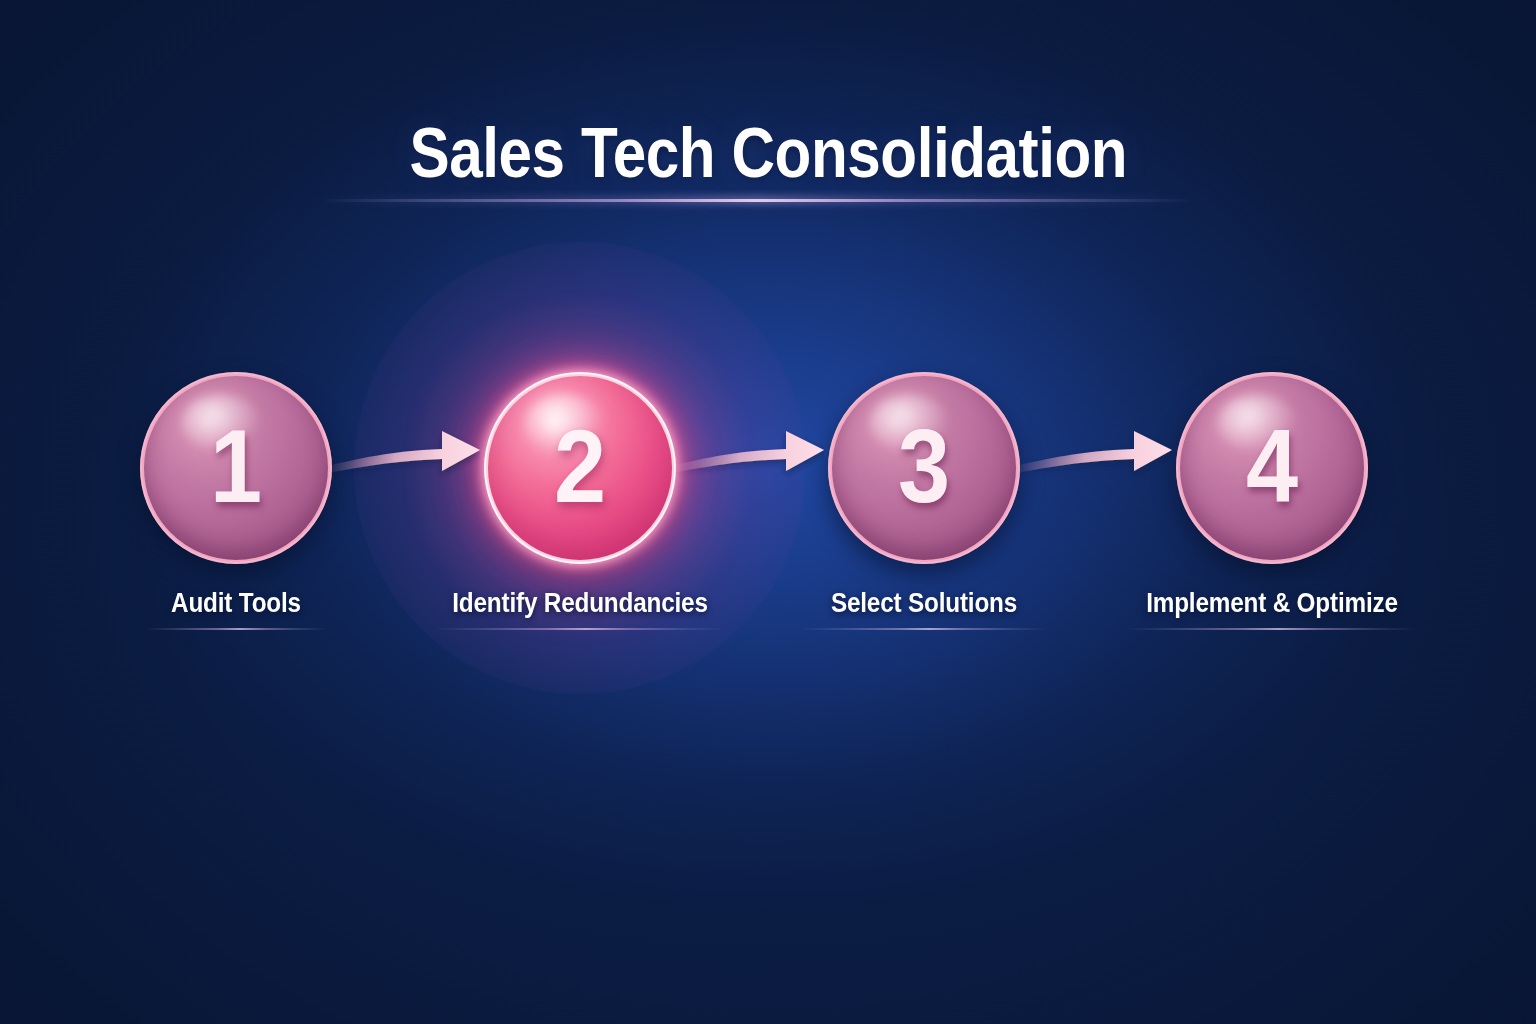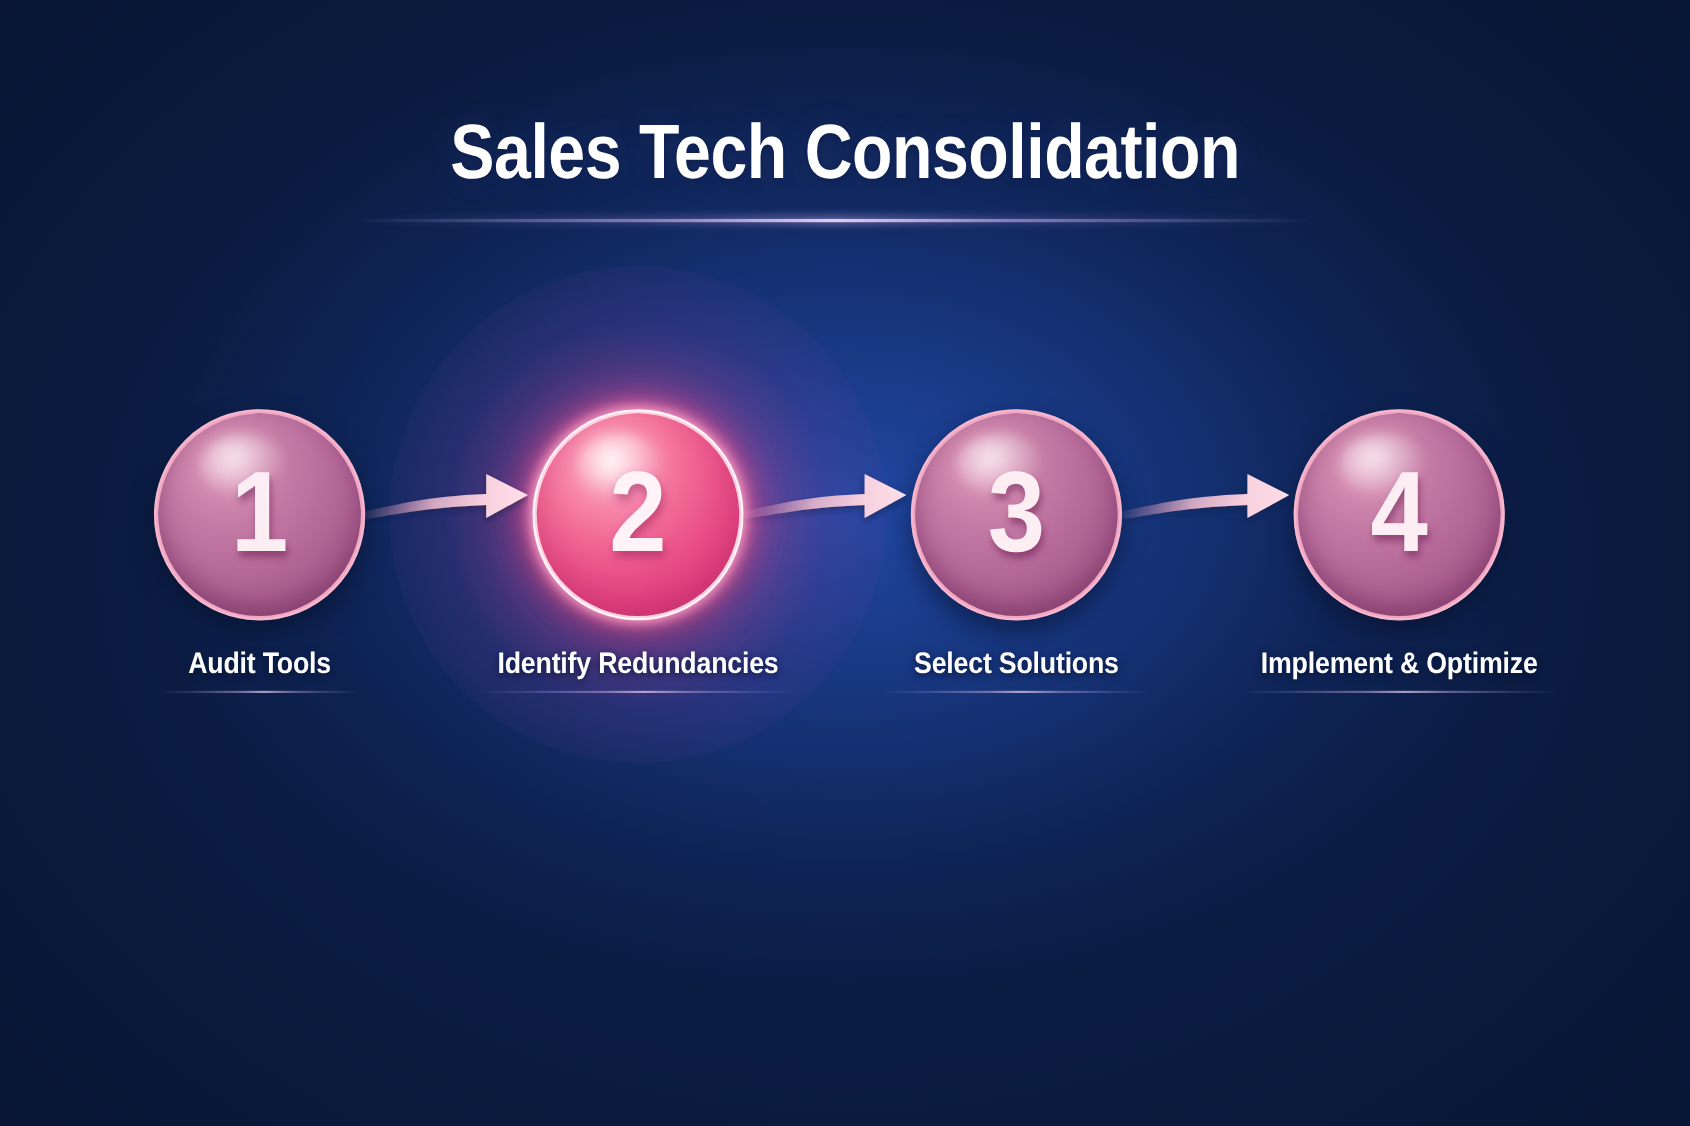--- a/index.html
+++ b/index.html
@@ -49,21 +49,21 @@
       radial-gradient(ellipse 1300px 980px at 50% 50%,
         rgba(0,0,0,0) 45%,
         rgba(4,10,28,0.35) 78%,
         rgba(3,8,22,0.72) 100%);
   }
 
   
   #title-wrap {
     position: absolute;
     left: 0; right: 0;
-    top: 103px;
+    top: 118px;
     text-align: center;
   }
   #page-title {
     display: inline-block;
     font-family: "Liberation Sans", sans-serif;
     font-weight: bold;
     font-size: 70px;
     line-height: 1.0;
     letter-spacing: -0.5px;
     color: #ffffff;

